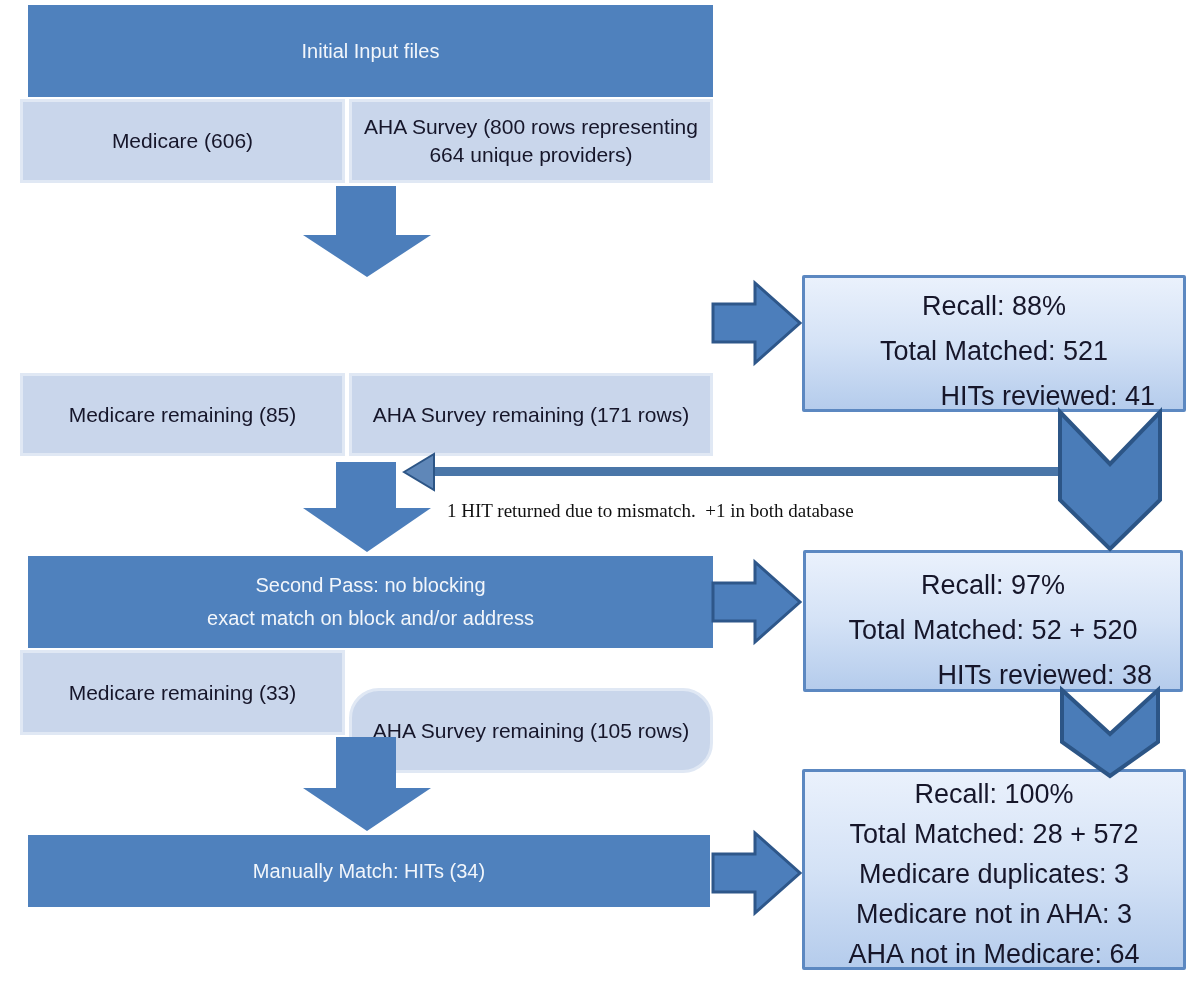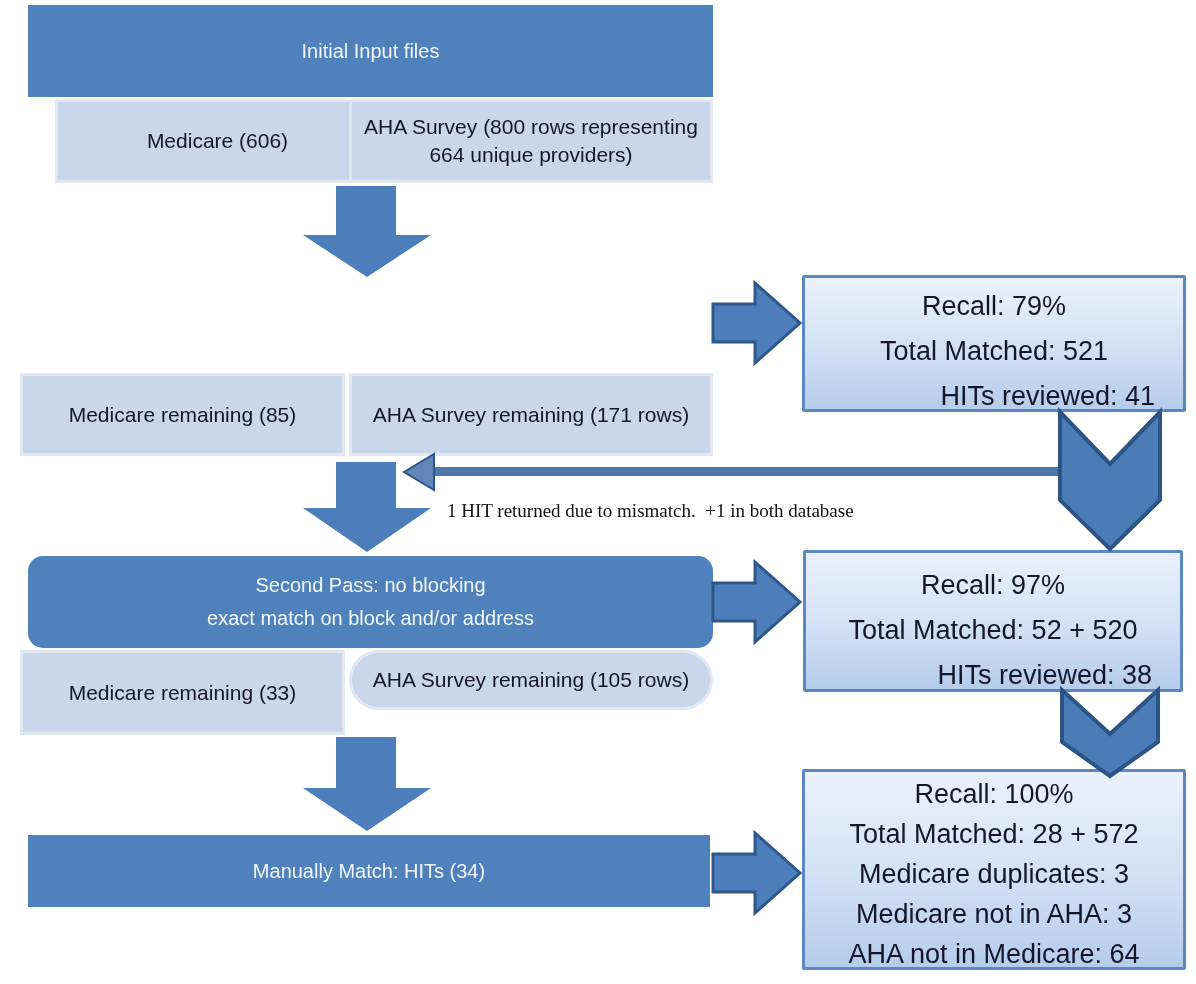--- a/index.html
+++ b/index.html
@@ -63,51 +63,51 @@
   svg { display: block; }
 </style>
 </head>
 <body>
 
 <div id="canvas">
 
   <div class="abs stage-header" style="left:28px; top:5px; width:685px; height:92px;">
     <span>Initial Input files</span>
   </div>
-  <div class="abs cell" style="left:20px; top:99px; width:325px; height:84px;margin-left:35px;">
+  <div class="abs cell" style="left:20px; top:99px; width:325px; height:84px;">
     <span class="cell-text">Medicare (606)</span>
   </div>
   <div class="abs cell" style="left:349px; top:99px; width:364px; height:84px;">
     <span class="cell-text">AHA Survey (800 rows representing 664 unique providers)</span>
   </div>
 
   <div class="abs cell" style="left:20px; top:373px; width:325px; height:83px;">
     <span class="cell-text">Medicare remaining (85)</span>
   </div>
   <div class="abs cell" style="left:349px; top:373px; width:364px; height:83px;">
     <span class="cell-text">AHA Survey remaining (171 rows)</span>
   </div>
 
-  <div class="abs stage-header" style="left:28px; top:556px; width:685px; height:92px;border-radius:15px;">
+  <div class="abs stage-header" style="left:28px; top:556px; width:685px; height:92px;">
     <span>Second Pass: no blocking</span>
     <span>exact match on block and/or address</span>
   </div>
   <div class="abs cell" style="left:20px; top:650px; width:325px; height:85px;">
     <span class="cell-text">Medicare remaining (33)</span>
   </div>
-  <div class="abs cell" style="left:349px; top:650px; width:364px; height:60px;border-radius:30px;">
+  <div class="abs cell" style="left:349px; top:688px; width:364px; height:85px;border-radius:30px;">
     <span class="cell-text">AHA Survey remaining (105 rows)</span>
   </div>
 
   <div class="abs stage-header" style="left:28px; top:835px; width:682px; height:72px;">
     <span>Manually Match: HITs (34)</span>
   </div>
 
   <div id="result-box-1" class="abs result-box serif-last align-right-last" style="left:802px; top:275px; width:384px; height:137px; padding-top:6px;">
-    <div class="line">Recall: 79%</div>
+    <div class="line">Recall: 88%</div>
     <div class="line">Total Matched: 521</div>
     <div class="line">HITs reviewed: 41</div>
   </div>
 
   <div id="result-box-2" class="abs result-box align-right-last" style="left:803px; top:550px; width:380px; height:142px; padding-top:10px;">
     <div class="line">Recall: 97%</div>
     <div class="line">Total Matched: 52 + 520</div>
     <div class="line">HITs reviewed: 38</div>
   </div>
 

